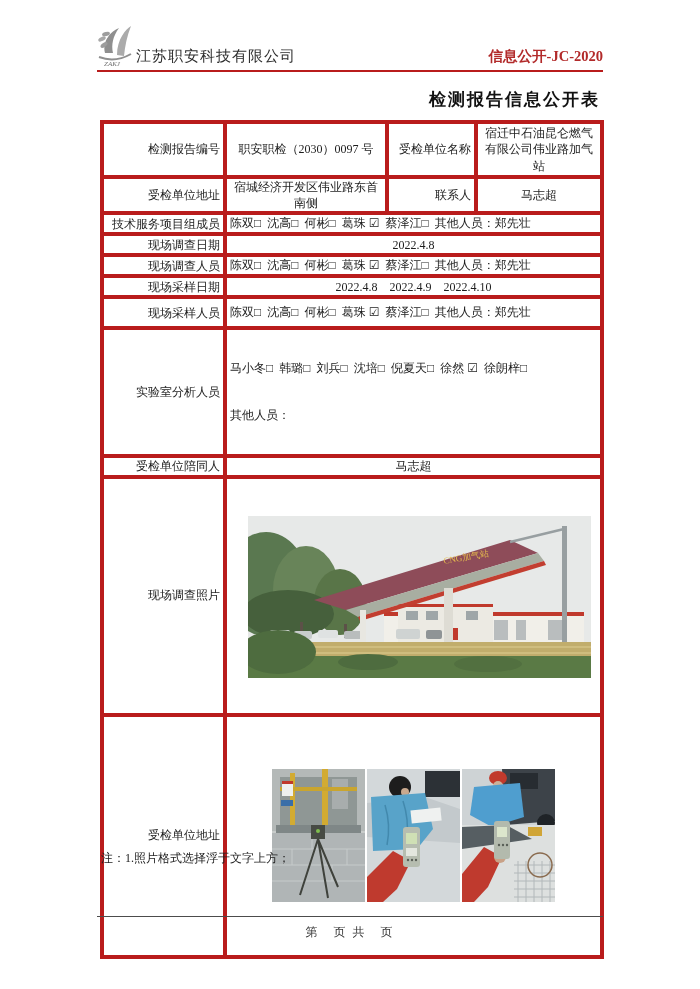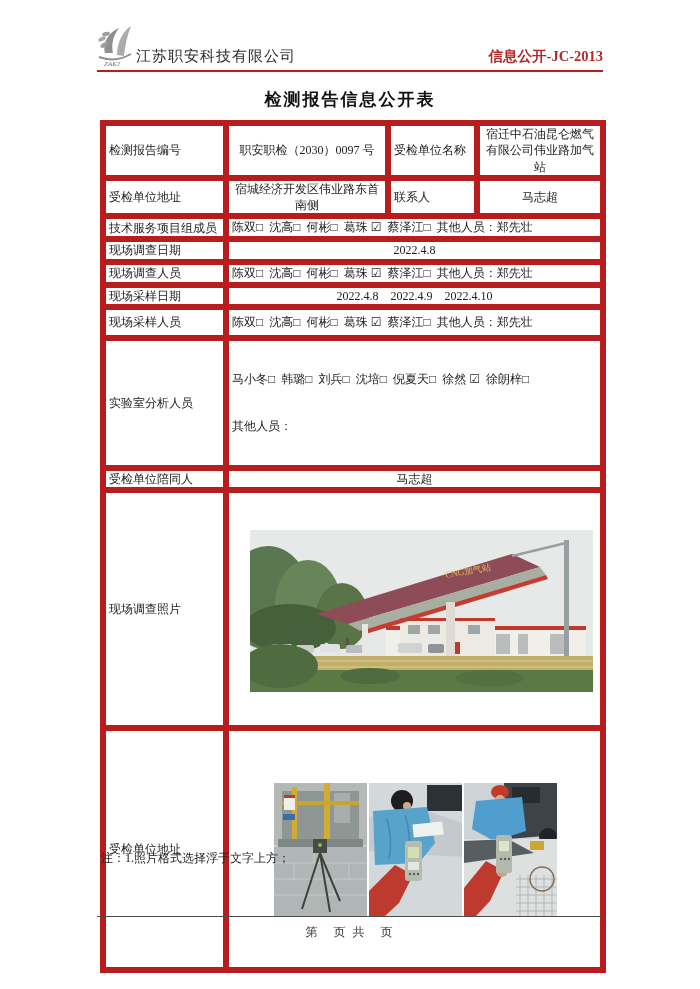--- a/index.html
+++ b/index.html
@@ -14,33 +14,33 @@
     border-bottom:2px solid #b91c1c; box-sizing:border-box;
     display:flex; align-items:flex-end; justify-content:space-between;
     padding-bottom:3px;
   }
   .header-left { display:flex; align-items:flex-end; gap:3px; }
   .logo { width:36px; height:42px; }
   .company-name { font-size:15px; color:#2d2d2d; letter-spacing:1px; padding-bottom:1px; }
   .doc-code { font-size:14.5px; color:#b22a2a; font-weight:bold; padding-bottom:1px; }
   
   .title {
-    position:absolute; top:88px; left:100px; width:500px; text-align:center;
+    position:absolute; top:88px; left:100px; width:500px; text-align:right;
     font-size:17px; font-weight:bold; letter-spacing:2px; color:#111;
   }
   
   table.main {
     position:absolute; left:100px; top:120px; width:500px;
     border-collapse:collapse; table-layout:fixed;
   }
   table.main td {
-    border:6px solid #b91c1c; font-size:12px; color:#1d1d1d;
+    border:4px solid #b91c1c; font-size:12px; color:#1d1d1d;
     padding:0 3px; overflow:hidden;
   }
-  td.lbl { text-align:left; line-height:1.35; }
+  td.lbl { text-align:right; line-height:1.35; }
   td.vc  { text-align:center; line-height:1.35; }
   td.vl  { text-align:left; padding-left:6px; white-space:pre-wrap; font-size:11.5px; }
   td.photo-cell { position:relative; padding:0; }
   .survey-photo { position:absolute; left:21px; top:37px; width:343px; height:162px; }
   .sampling-strip { position:absolute; left:45px; top:52px; display:flex; gap:2px; }
   .sampling-photo { width:93px; height:133px; }
   .survey-photo svg, .sampling-photo svg { display:block; width:100%; height:100%; }
   
   .note { position:absolute; left:101px; top:850px; font-size:12px; color:#222; }
   .footer-line { position:absolute; left:97px; top:916px; width:506px; border-top:1.5px solid #4c4c4c; }
@@ -57,21 +57,21 @@
         <path d="M8,28 C5,16 14,6 22,3 C16,11 14,20 16,28 Z" fill="#8f8f8f"></path>
         <path d="M20,30 C20,14 29,4 34,1 C30,11 28,21 27,31 Z" fill="#ababab"></path>
         <ellipse cx="7" cy="20" rx="4" ry="2" transform="rotate(-35 7 20)" fill="#9d9d9d"></ellipse>
         <ellipse cx="5" cy="14" rx="4" ry="2" transform="rotate(-25 5 14)" fill="#a8a8a8"></ellipse>
         <ellipse cx="9" cy="9" rx="4" ry="2" transform="rotate(-15 9 9)" fill="#9d9d9d"></ellipse>
         <path d="M2,32 Q18,38 34,29" stroke="#8f8f8f" stroke-width="2" fill="none"></path>
         <text x="7" y="41" font-size="7" font-style="italic" fill="#6f6f6f">ZAKJ</text>
       </svg>
       <span class="company-name">江苏职安科技有限公司</span>
     </div>
-    <span class="doc-code">信息公开-JC-2013</span>
+    <span class="doc-code">信息公开-JC-2020</span>
   </div>
 
   <div class="title">检测报告信息公开表</div>
 
   <table class="main">
     <colgroup>
         <col style="width:123px">
         <col style="width:162px">
         <col style="width:89px">
         <col style="width:126px">

